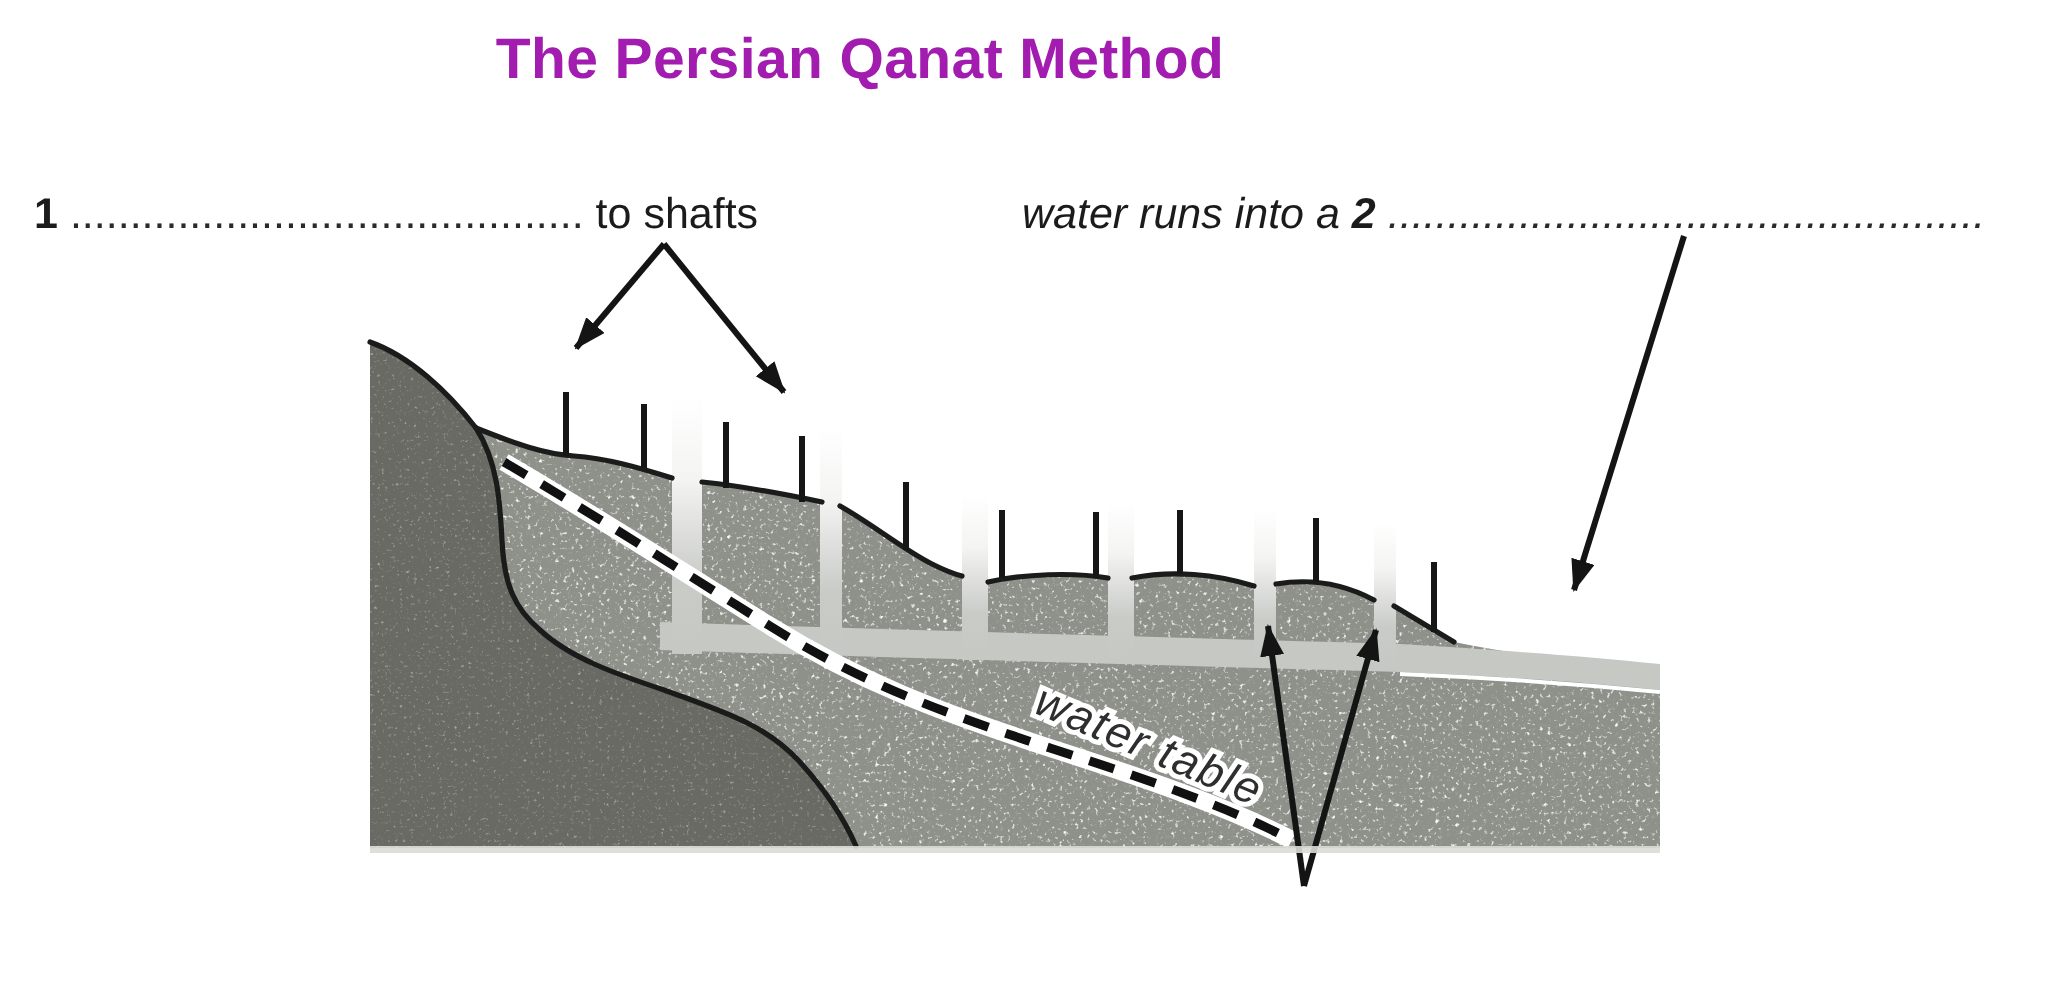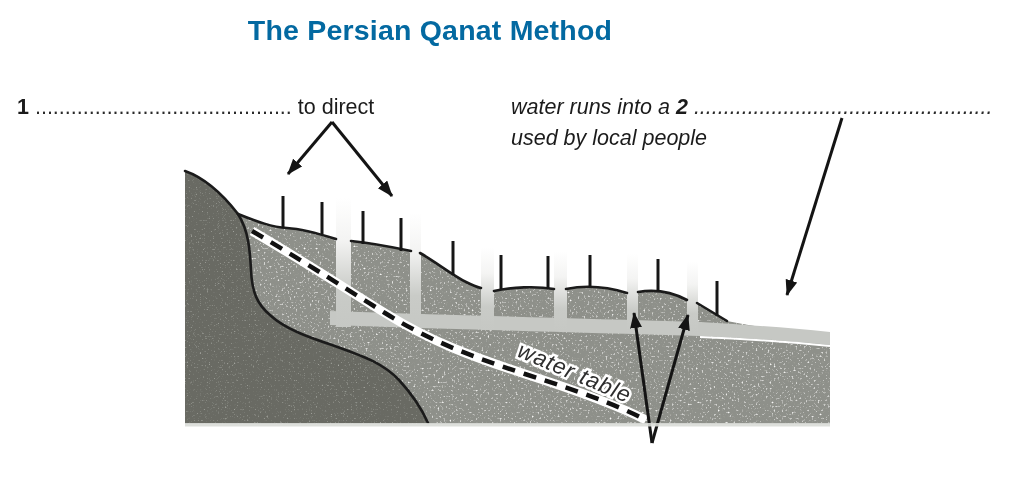--- a/index.html
+++ b/index.html
@@ -1,43 +1,42 @@
 <!DOCTYPE html>
 <html><head>
 <meta charset="utf-8">
 <style>
   html,body{margin:0;padding:0;background:#ffffff;}
   .page{position:relative;width:1024px;height:500px;background:#ffffff;overflow:hidden;
         font-family:"Liberation Sans","DejaVu Sans",sans-serif;color:#1a1a1a;}
   .title{position:absolute;left:130px;top:14px;width:600px;text-align:center;
-         font-size:28.5px;font-weight:700;letter-spacing:.2px;color:#0369a1;}
+         font-size:28.5px;font-weight:700;letter-spacing:.2px;color:#a21caf;}
   .label{position:absolute;font-size:21.5px;line-height:31px;white-space:nowrap;color:#1b1b1b;}
   .label .num{font-weight:700;}
   .label1{left:17px;top:92px;}
   .label2{left:511px;top:92px;font-style:italic;}
   .label3{left:287px;top:451px;}
   .leader{letter-spacing:0px;color:#2a2a2a;}
   svg{position:absolute;left:0;top:0;}
 </style>
 </head>
 <body>
 
 <div class="page">
 
   <div class="title">The Persian Qanat Method</div>
 
   <div class="label label1">
     <span class="num">1</span>
-    <span class="leader">...........................................</span><span> to direct</span><br>
+    <span class="leader">...........................................</span><span> to shafts</span><br>
   </div>
 
   <div class="label label2">
     <span>water runs into a </span><span class="num">2</span>
     <span class="leader">..................................................</span><br>
-    <span>used by local people</span>
   </div>
 
 
   <svg width="1024" height="500" viewBox="0 0 1024 500">
     <defs>
       <linearGradient id="shaftGrad" x1="0" y1="0" x2="0" y2="1">
         <stop offset="0" stop-color="#ffffff"></stop>
         <stop offset="0.32" stop-color="#f4f4f3"></stop>
         <stop offset="0.72" stop-color="#c9cbc7"></stop>
         <stop offset="1" stop-color="#c6c8c4"></stop>

